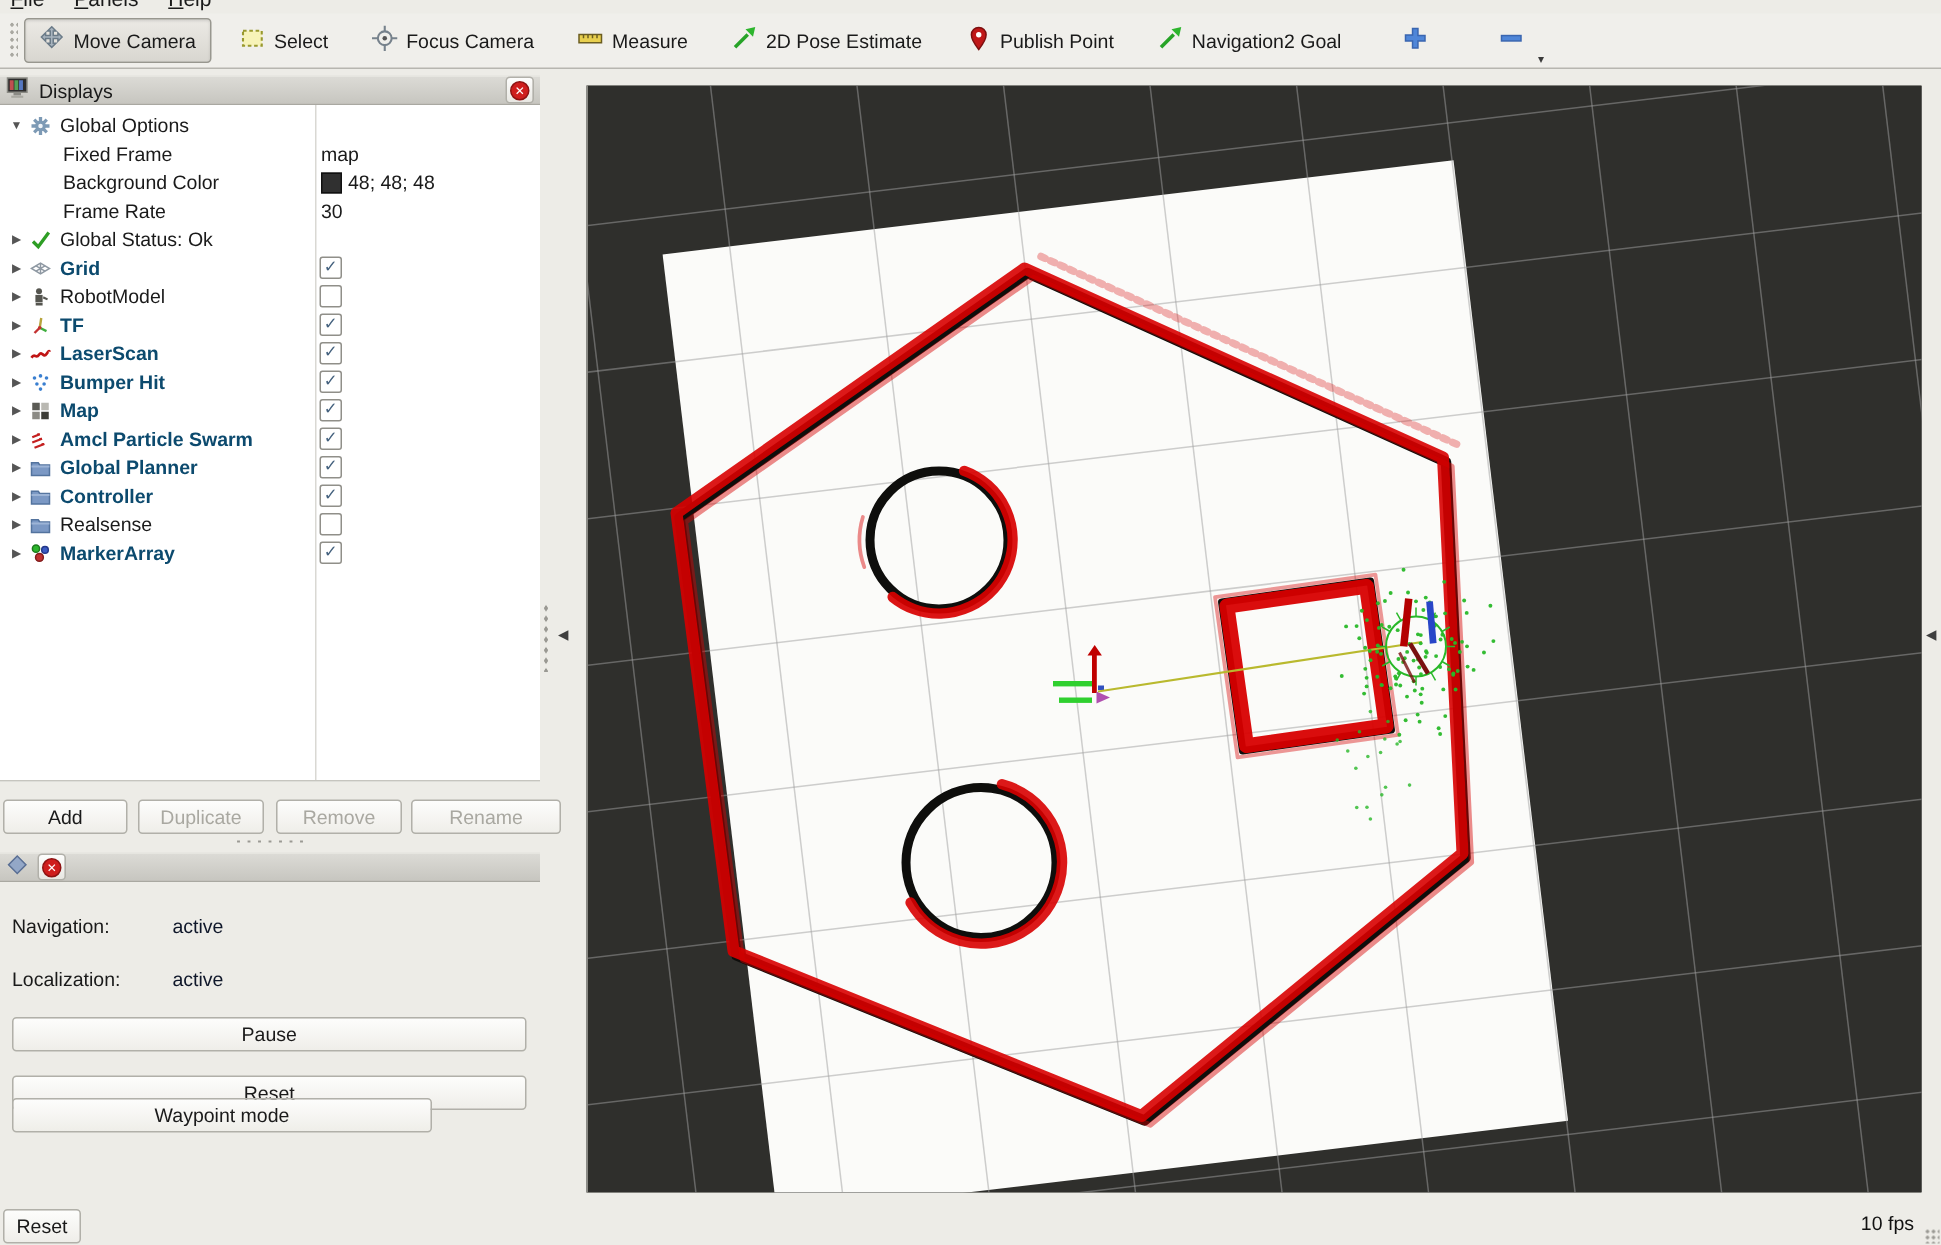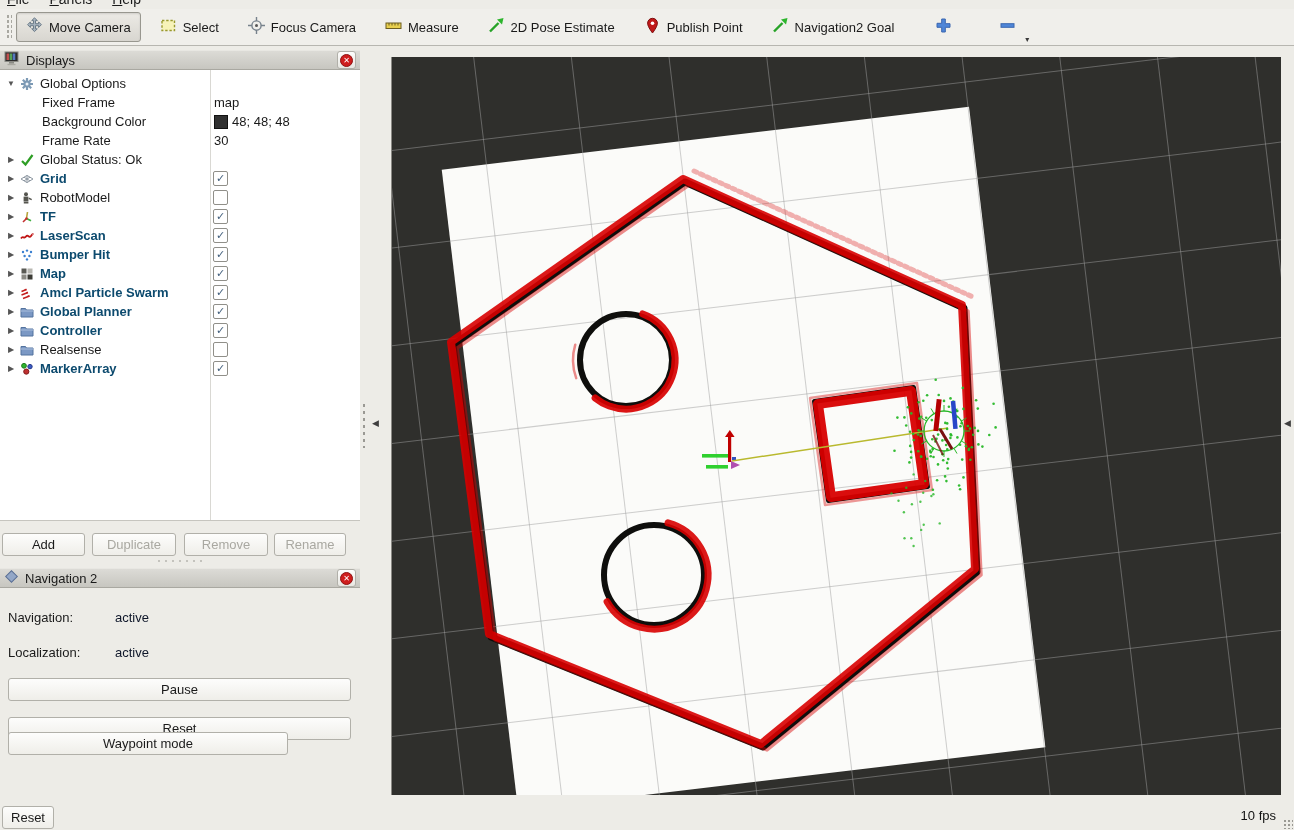--- a/index.html
+++ b/index.html
@@ -355,33 +355,32 @@
 
 <div class="btn" style="left:2px;top:533px;width:83px">
     <span>Add</span>
   </div>
 <div class="btn disabled" style="left:92px;top:533px;width:84px">
     <span>Duplicate</span>
   </div>
 <div class="btn disabled" style="left:184px;top:533px;width:84px">
     <span>Remove</span>
   </div>
-<div class="btn disabled" style="left:274px;top:533px;width:72px">
+<div class="btn disabled" style="left:274px;top:533px;width:100px">
     <span>Rename</span>
   </div>
 
 <div class="abs hsplit-dots"></div>
 
 <div class="abs phdr" style="top:568px">
   <span>
     <svg width="15" height="15" viewBox="0 0 15 15">
         <rect x="3.4" y="3.4" width="8.2" height="8.2" transform="rotate(45 7.5 7.5)" fill="#93a7c7" stroke="#5a6f94" stroke-width="1"></rect>
       </svg>
   </span>
-  <span class="title">Navigation 2</span>
   <span class="closebtn">
       <span class="dot">✕</span>
     </span>
 </div>
 
 <div class="abs nlabel" style="left:8px;top:610px">Navigation:</div>
 <div class="abs nactive" style="left:115px;top:610px">active</div>
 <div class="abs nlabel" style="left:8px;top:645px">Localization:</div>
 <div class="abs nactive" style="left:115px;top:645px">active</div>
 

